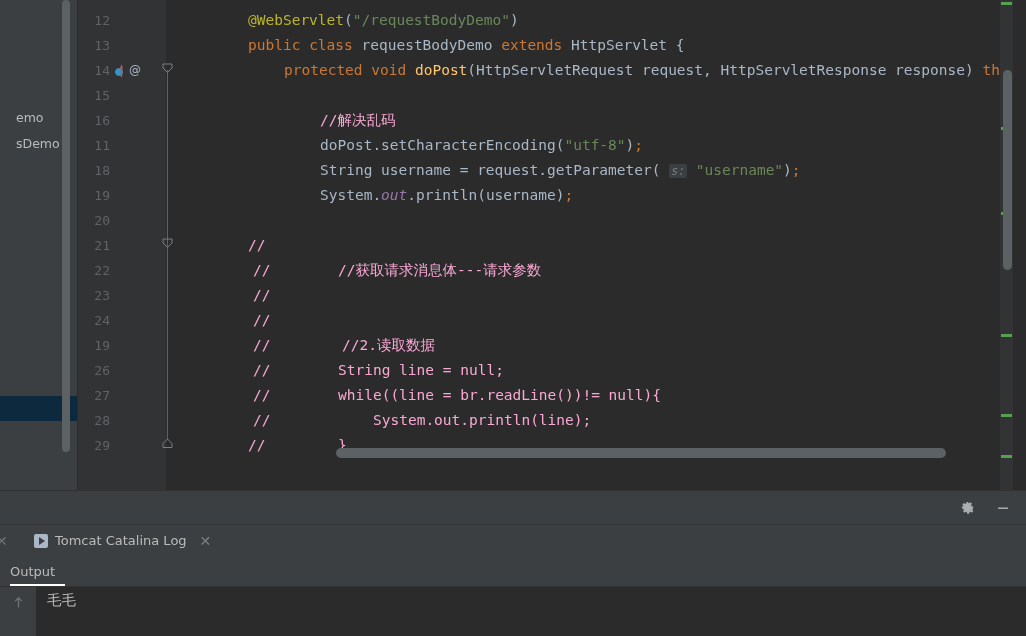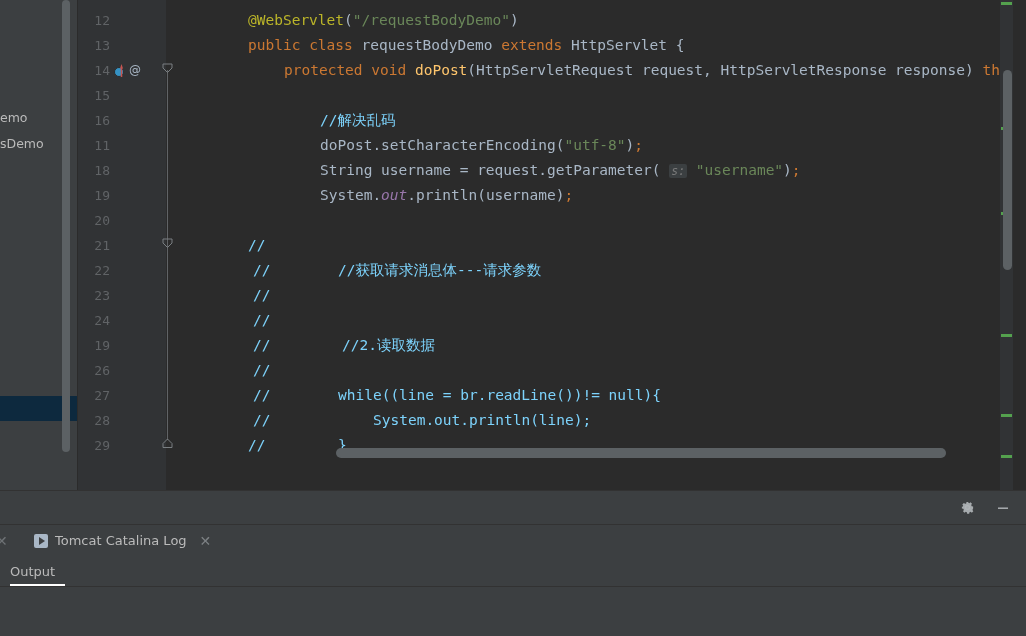--- a/index.html
+++ b/index.html
@@ -16,21 +16,21 @@
     position: absolute; left: 0; top: 0; width: 78px; height: 490px;
     background: #3c3f41;
     overflow: hidden;
   }
   .sb-row {
     position: absolute; left: 0; width: 78px; height: 25px;
     display: flex; align-items: center;
     color: #bbbbbb; font-size: 12.5px; font-family: "DejaVu Sans", sans-serif;
     white-space: nowrap;
   }
-  .sb-row .sb-label { padding-left: 0px; }
+  .sb-row .sb-label { padding-left: 16px; }
   .sb-row.sel { background: #0d293e; }
   .sidebar-scroll {
     position: absolute; right: 8px; top: 0; width: 8px; height: 452px;
     background: transparent;
   }
   .sidebar-scroll .thumb {
     position: absolute; left: 0; top: 0; width: 8px; height: 452px;
     background: #5c6164; border-radius: 4px;
   }
   .sidebar-divider {
@@ -93,21 +93,21 @@
   }
   .code-line {
     position: absolute; left: 0; height: 25px; line-height: 25px;
     white-space: pre; font-family: "DejaVu Sans Mono", monospace;
     font-size: 14.5px; color: #a9b7c6;
   }
   .k   { color: #cc7832; }           
   .ann { color: #bbb529; }           
   .str { color: #6a8759; }           
   .mth { color: #ffc66d; }           
-  .cmt { color: #7dd3fc; }           
+  .cmt { color: #f9a8d4; }           
   .fld { color: #9876aa; font-style: italic; }
   .punct { color: #a9b7c6; }
   .semi { color: #cc7832; }
   .hint {
     background: #3b3f41; color: #7a7a7a; font-size: 11.5px;
     padding: 0 2px; border-radius: 2px; font-style: italic;
   }
 
   
   .hscroll {
@@ -300,20 +300,21 @@
       <div class="code-line cmt" style="top:258px; left:172px;"><span>//获取请求消息体---请求参数</span></div>
 
       <div class="code-line cmt" style="top:283px; left:87px;"><span>//</span></div>
 
       <div class="code-line cmt" style="top:308px; left:87px;"><span>//</span></div>
 
       <div class="code-line cmt" style="top:333px; left:87px;"><span>//</span></div>
       <div class="code-line cmt" style="top:333px; left:176px;"><span>//2.读取数据</span></div>
 
       <div class="code-line cmt" style="top:358px; left:87px;"><span>//</span></div>
+      <div class="code-line cmt" style="top:358px; left:172px;"><span>String line = null;</span></div>
 
       <div class="code-line cmt" style="top:383px; left:87px;"><span>//</span></div>
       <div class="code-line cmt" style="top:383px; left:172px;"><span>while((line = br.readLine())!= null){</span></div>
 
       <div class="code-line cmt" style="top:408px; left:87px;"><span>//</span></div>
       <div class="code-line cmt" style="top:408px; left:207px;"><span>System.out.println(line);</span></div>
 
       <div class="code-line cmt" style="top:433px; left:82px;"><span>//</span></div>
       <div class="code-line cmt" style="top:433px; left:172px;"><span>}</span></div>
 
@@ -359,15 +360,25 @@
       </div>
     </div>
 
     <div class="subtab-row">
       <div class="subtab">
         <span>Output</span>
       </div>
       <div class="subtab-underline"></div>
     </div>
 
+    <div class="console">
+      <div class="console-sidebar">
+        <span>
+          <svg width="15" height="15" viewBox="0 0 16 16">
+            <path d="M8 3 L8 13 M8 3 L4.5 6.5 M8 3 L11.5 6.5" stroke="#6e7376" stroke-width="1.4" fill="none"></path>
+          </svg>
+        </span>
+      </div>
+      <div class="console-text">毛毛</div>
+    </div>
   </div>
 
 </div>
 
 </body></html>

